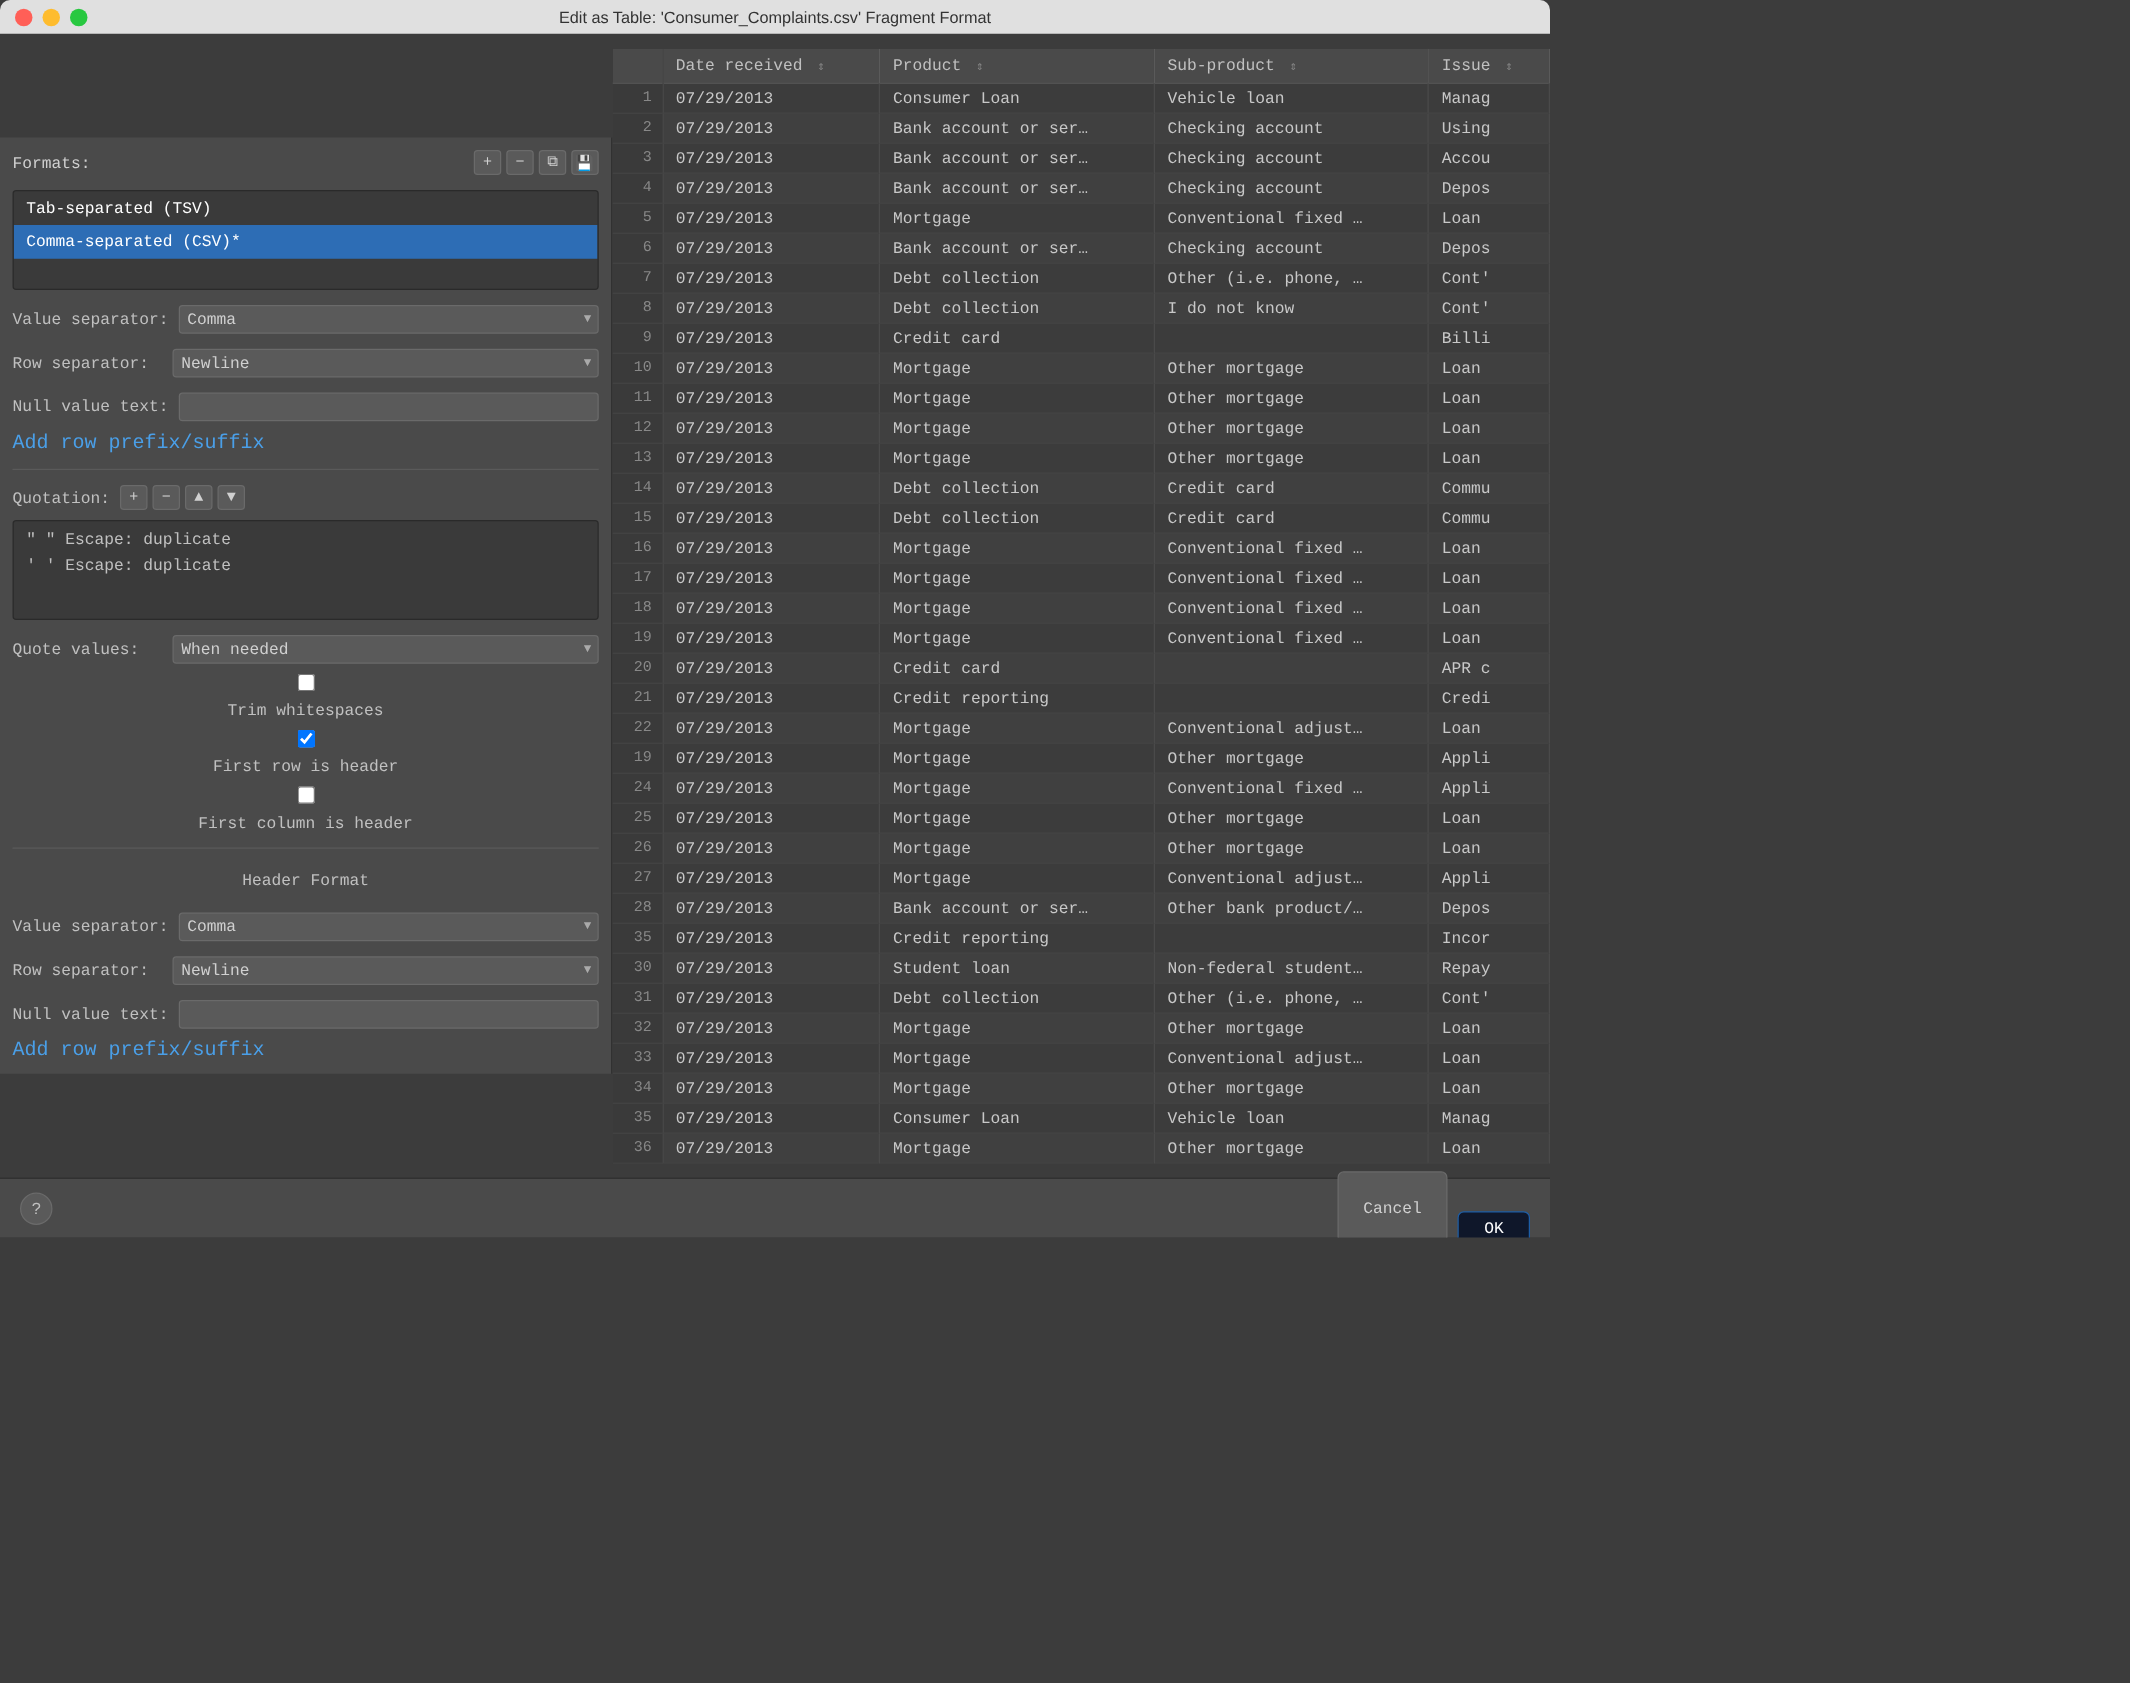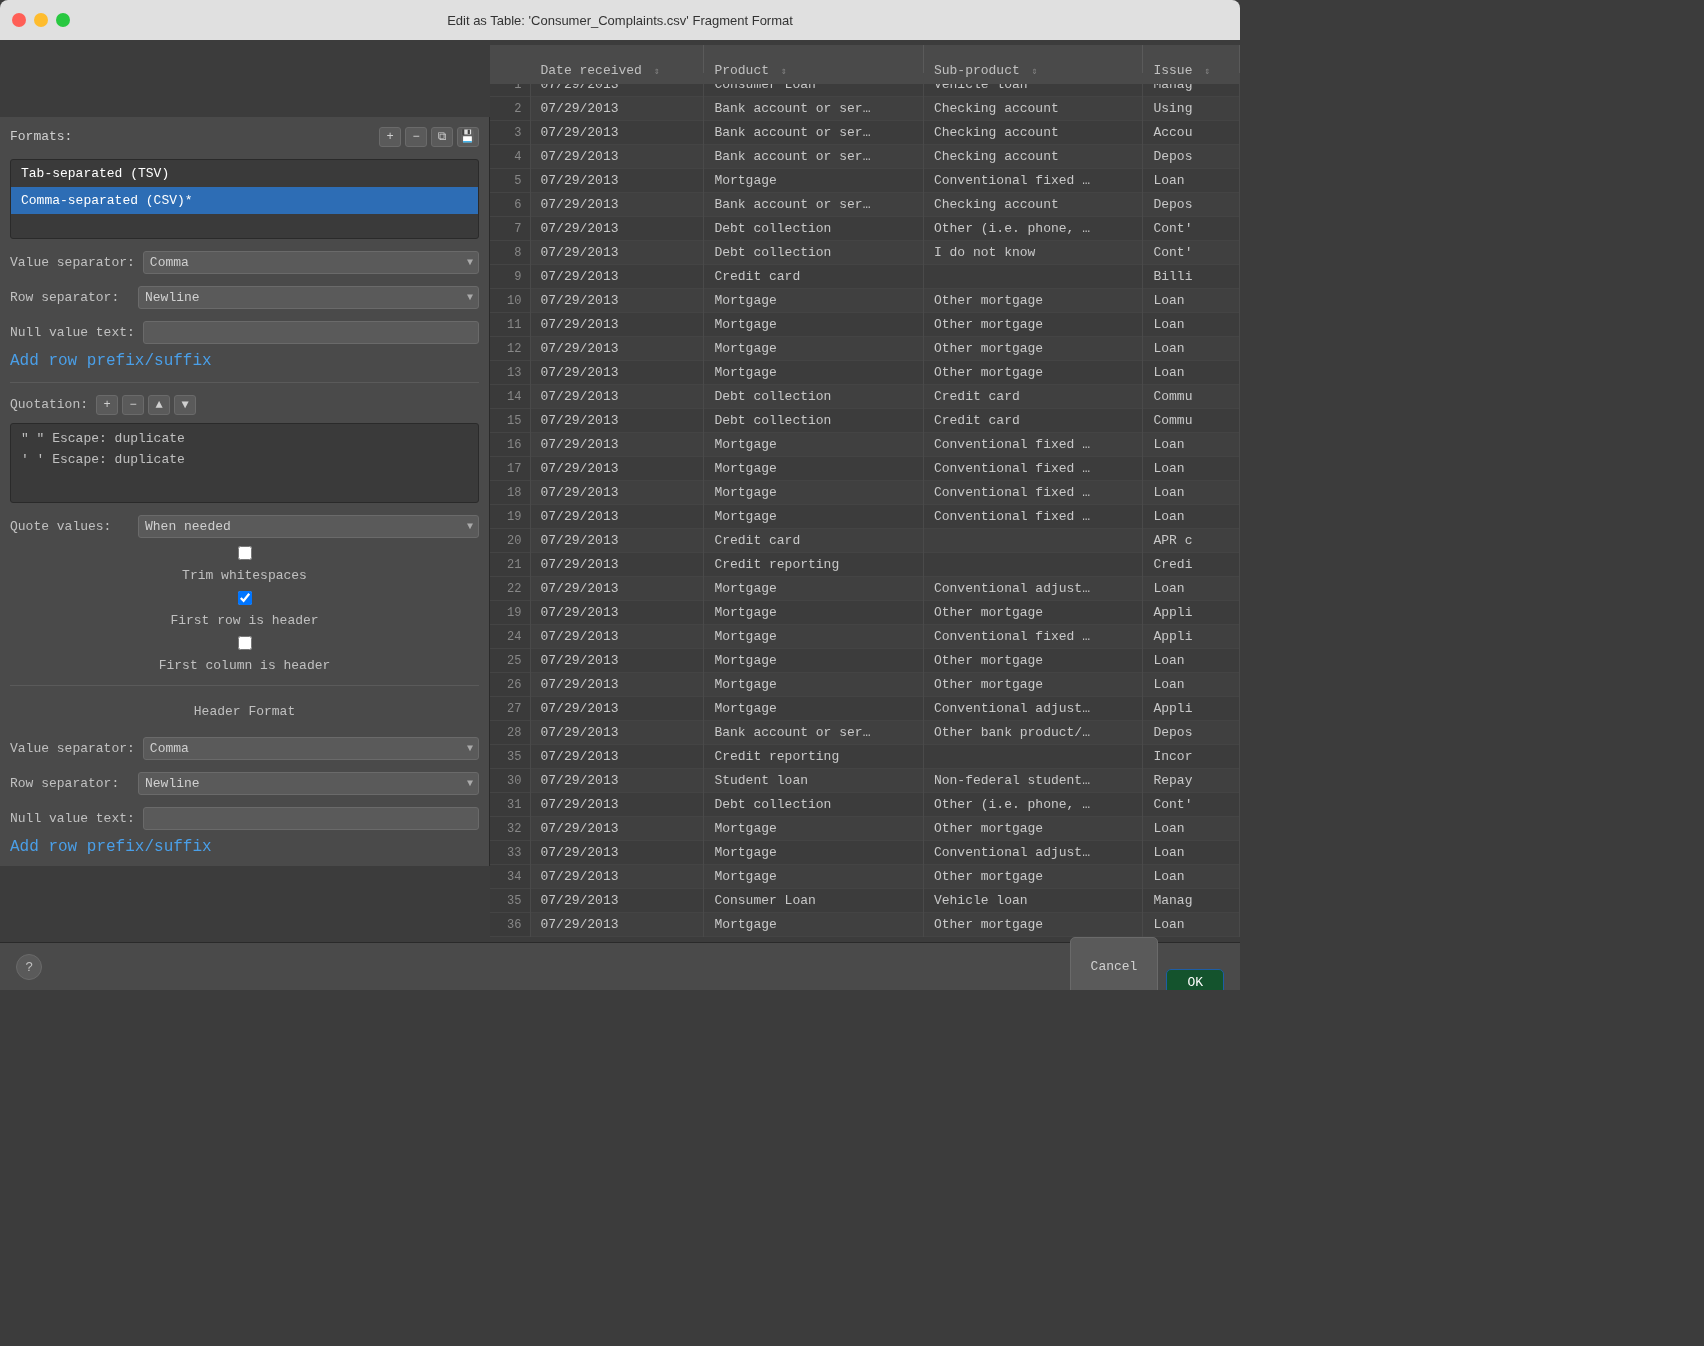--- a/index.html
+++ b/index.html
@@ -10,21 +10,21 @@
       width: 1240px;
       height: 990px;
       overflow: hidden;
       display: flex;
       flex-direction: column;
     }
 
     
     .title-bar {
       background: #e0e0e0;
-      height: 40px;
+      height: 27px;
       display: flex;
       align-items: center;
       justify-content: center;
       position: relative;
       border-radius: 8px 8px 0 0;
     }
     .traffic-lights {
       position: absolute;
       left: 12px;
       display: flex;
@@ -252,21 +252,21 @@
       border-bottom: 1px solid #5a5a5a;
     }
     thead th {
       color: #c0c0c0;
       padding: 6px 10px;
       text-align: left;
       font-weight: normal;
       border-right: 1px solid #5a5a5a;
       white-space: nowrap;
       position: sticky;
-      top: 12px;
+      top: 0;
       background: #4a4a4a;
       z-index: 1;
     }
     thead th .sort-icon {
       margin-left: 4px;
       color: #888;
       font-size: 10px;
     }
 
     .row-num-col {
@@ -331,21 +331,21 @@
       background: #5a5a5a;
       border: 1px solid #6a6a6a;
       color: #d0d0d0;
       padding: 5px 20px;
       border-radius: 5px;
       cursor: pointer;
       font-size: 13px;
       font-family: inherit;
     }
     .action-btn.primary {
-      background: #14532d;
+      background: #0f172a;
       border-color: #1d5da5;
       color: #fff;
       margin-top: 32px;
     }
   </style>
 </head>
 <body>
 
 <div class="title-bar">
   <div class="traffic-lights">

